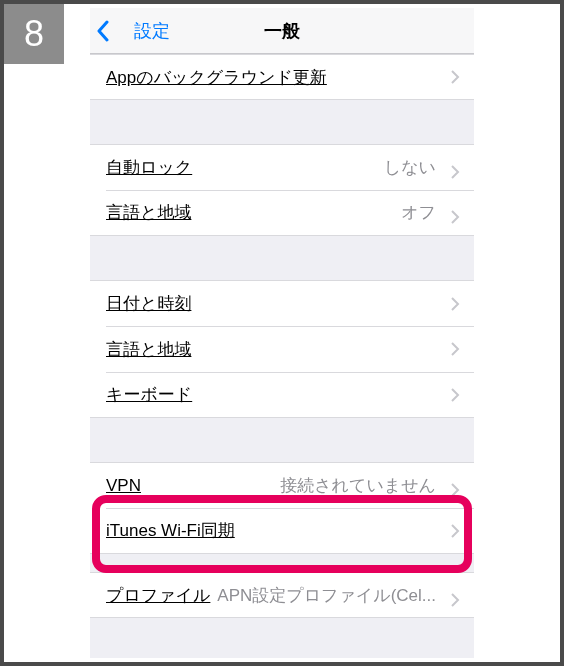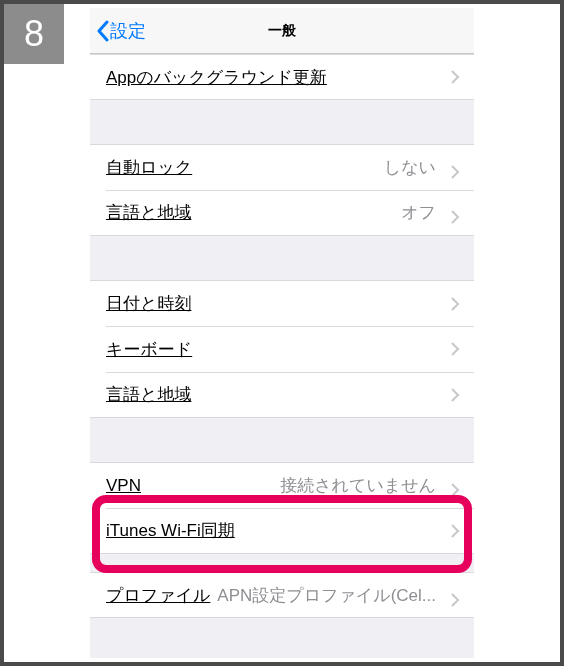--- a/index.html
+++ b/index.html
@@ -40,27 +40,28 @@
     align-items: center;
     position: relative;
   }
   .back {
     display: flex;
     align-items: center;
     color: #007aff;
     font-size: 18px;
     padding-left: 6px;
     cursor: pointer;
+    gap: 24px;
   }
   .back svg { width: 14px; height: 22px; }
   .nav-title {
     position: absolute;
     left: 0; right: 0;
     text-align: center;
-    font-size: 14px;
+    font-size: 18px;
     font-weight: 600;
     color: #000;
     pointer-events: none;
   }
   .list { }
   .group { margin-top: 44px; }
   .group.first { margin-top: 0; }
   .group.tight { margin-top: 18px; }
   .cell {
     background: #fff;
@@ -168,35 +169,35 @@
     <div class="group">
       <div class="cell">
         <span class="cell-label">日付と時刻</span>
         <div class="cell-right">
             <svg class="chev" viewBox="0 0 9 14">
               <polyline points="1,1 7,7 1,13" fill="none" stroke="currentColor" stroke-width="2"></polyline>
             </svg>
           </div>
       </div>
       <div class="cell">
+        <span class="cell-label">言語と地域</span>
+        <div class="cell-right">
+            <svg class="chev" viewBox="0 0 9 14">
+              <polyline points="1,1 7,7 1,13" fill="none" stroke="currentColor" stroke-width="2"></polyline>
+            </svg>
+          </div>
+      </div>
+      <div class="cell">
         <span class="cell-label">キーボード</span>
         <div class="cell-right">
             <svg class="chev" viewBox="0 0 9 14">
               <polyline points="1,1 7,7 1,13" fill="none" stroke="currentColor" stroke-width="2"></polyline>
             </svg>
           </div>
       </div>
-      <div class="cell">
-        <span class="cell-label">言語と地域</span>
-        <div class="cell-right">
-            <svg class="chev" viewBox="0 0 9 14">
-              <polyline points="1,1 7,7 1,13" fill="none" stroke="currentColor" stroke-width="2"></polyline>
-            </svg>
-          </div>
-      </div>
     </div>
 
     <div class="group">
       <div class="cell">
         <span class="cell-label">VPN</span>
         <div class="cell-right">
           <span class="cell-value">接続されていません</span>
           <svg class="chev" viewBox="0 0 9 14">
               <polyline points="1,1 7,7 1,13" fill="none" stroke="currentColor" stroke-width="2"></polyline>
             </svg>

